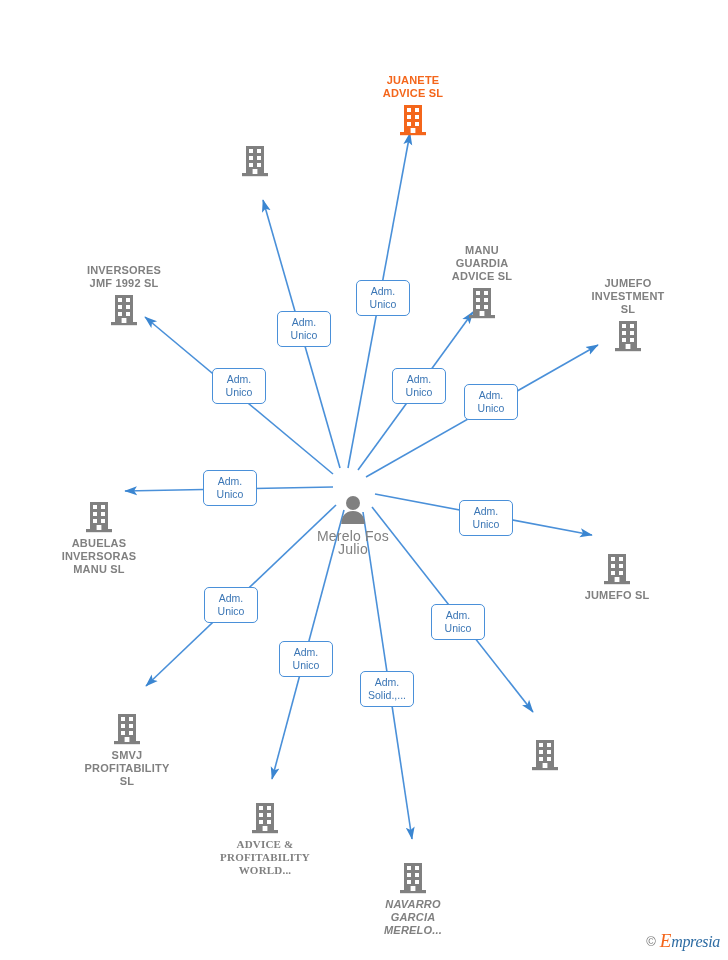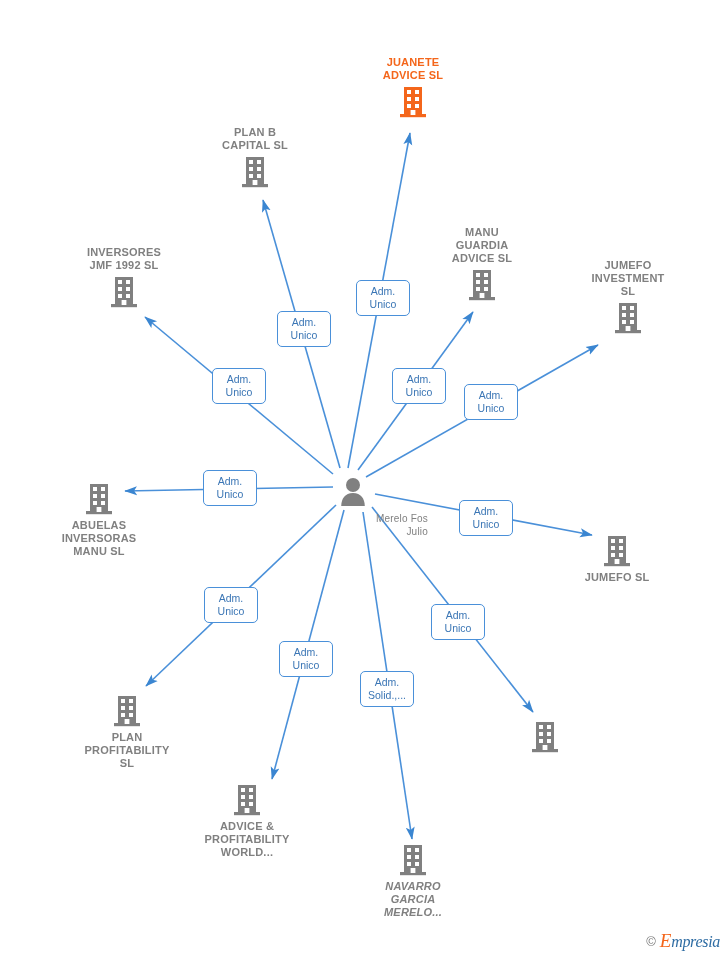--- a/index.html
+++ b/index.html
@@ -26,34 +26,34 @@
     width: 728px;
     height: 960px;
     pointer-events: none;
   }
   .node {
     position: absolute;
     width: 150px;
     margin-left: -75px;
     text-align: center;
     line-height: 13px;
+    margin-top: 18px;
   }
   .node .label {
     font-size: 11px;
     font-weight: bold;
     color: #808080;
     letter-spacing: 0.2px;
     white-space: pre-line;
   }
   .node.company .label { font-weight: bold; }
   .node.person .label {
     font-weight: normal;
     color: #808080;
-    font-size: 10px;
-    text-align: right;
+    font-size: 14px;
   }
   .node.highlight .label { color: #f4661b; }
   .icon-wrap {
     display: block;
     height: 34px;
     line-height: 0;
   }
   .icon-wrap svg { display: inline-block; vertical-align: top; }
   .node.label-top .label { margin-bottom: 3px; }
   .node.label-bottom .label { margin-top: 3px; }
@@ -144,22 +144,20 @@
             <rect x="9" y="5" width="4" height="4" fill="#ffffff"></rect>
             <rect x="17" y="5" width="4" height="4" fill="#ffffff"></rect>
             <rect x="9" y="12" width="4" height="4" fill="#ffffff"></rect>
             <rect x="17" y="12" width="4" height="4" fill="#ffffff"></rect>
             <rect x="9" y="19" width="4" height="4" fill="#ffffff"></rect>
             <rect x="17" y="19" width="4" height="4" fill="#ffffff"></rect>
             <rect x="12.6" y="25" width="4.8" height="5" fill="#ffffff"></rect>
           </svg></span>
       </div>
       <div class="node company label-top" style="left: 255px; top: 126px;">
-        <div class="label">PLAN B
-CAPITAL  SL</div>
         <span class="icon-wrap"><svg width="30" height="34" viewBox="0 0 30 34" xmlns="http://www.w3.org/2000/svg">
             <rect x="6" y="2" width="18" height="28" fill="#808080"></rect>
             <rect x="2" y="29" width="26" height="3.2" fill="#808080"></rect>
             <rect x="9" y="5" width="4" height="4" fill="#ffffff"></rect>
             <rect x="17" y="5" width="4" height="4" fill="#ffffff"></rect>
             <rect x="9" y="12" width="4" height="4" fill="#ffffff"></rect>
             <rect x="17" y="12" width="4" height="4" fill="#ffffff"></rect>
             <rect x="9" y="19" width="4" height="4" fill="#ffffff"></rect>
             <rect x="17" y="19" width="4" height="4" fill="#ffffff"></rect>
             <rect x="12.6" y="25" width="4.8" height="5" fill="#ffffff"></rect>
@@ -247,38 +245,38 @@
             <rect x="6" y="2" width="18" height="28" fill="#808080"></rect>
             <rect x="2" y="29" width="26" height="3.2" fill="#808080"></rect>
             <rect x="9" y="5" width="4" height="4" fill="#ffffff"></rect>
             <rect x="17" y="5" width="4" height="4" fill="#ffffff"></rect>
             <rect x="9" y="12" width="4" height="4" fill="#ffffff"></rect>
             <rect x="17" y="12" width="4" height="4" fill="#ffffff"></rect>
             <rect x="9" y="19" width="4" height="4" fill="#ffffff"></rect>
             <rect x="17" y="19" width="4" height="4" fill="#ffffff"></rect>
             <rect x="12.6" y="25" width="4.8" height="5" fill="#ffffff"></rect>
           </svg></span>
-        <div class="label">PLAN
+        <div class="label">SMVJ
 PROFITABILITY
 SL</div>
       </div>
       <div class="node company label-bottom" style="left: 545px; top: 720px;">
         <span class="icon-wrap"><svg width="30" height="34" viewBox="0 0 30 34" xmlns="http://www.w3.org/2000/svg">
             <rect x="6" y="2" width="18" height="28" fill="#808080"></rect>
             <rect x="2" y="29" width="26" height="3.2" fill="#808080"></rect>
             <rect x="9" y="5" width="4" height="4" fill="#ffffff"></rect>
             <rect x="17" y="5" width="4" height="4" fill="#ffffff"></rect>
             <rect x="9" y="12" width="4" height="4" fill="#ffffff"></rect>
             <rect x="17" y="12" width="4" height="4" fill="#ffffff"></rect>
             <rect x="9" y="19" width="4" height="4" fill="#ffffff"></rect>
             <rect x="17" y="19" width="4" height="4" fill="#ffffff"></rect>
             <rect x="12.6" y="25" width="4.8" height="5" fill="#ffffff"></rect>
           </svg></span>
       </div>
-      <div class="node company label-bottom" style="left: 247px; top: 783px;">
+      <div class="node company label-bottom" style="left: 265px; top: 783px; font-family: Liberation Serif, serif;">
         <span class="icon-wrap"><svg width="30" height="34" viewBox="0 0 30 34" xmlns="http://www.w3.org/2000/svg">
             <rect x="6" y="2" width="18" height="28" fill="#808080"></rect>
             <rect x="2" y="29" width="26" height="3.2" fill="#808080"></rect>
             <rect x="9" y="5" width="4" height="4" fill="#ffffff"></rect>
             <rect x="17" y="5" width="4" height="4" fill="#ffffff"></rect>
             <rect x="9" y="12" width="4" height="4" fill="#ffffff"></rect>
             <rect x="17" y="12" width="4" height="4" fill="#ffffff"></rect>
             <rect x="9" y="19" width="4" height="4" fill="#ffffff"></rect>
             <rect x="17" y="19" width="4" height="4" fill="#ffffff"></rect>
             <rect x="12.6" y="25" width="4.8" height="5" fill="#ffffff"></rect>

